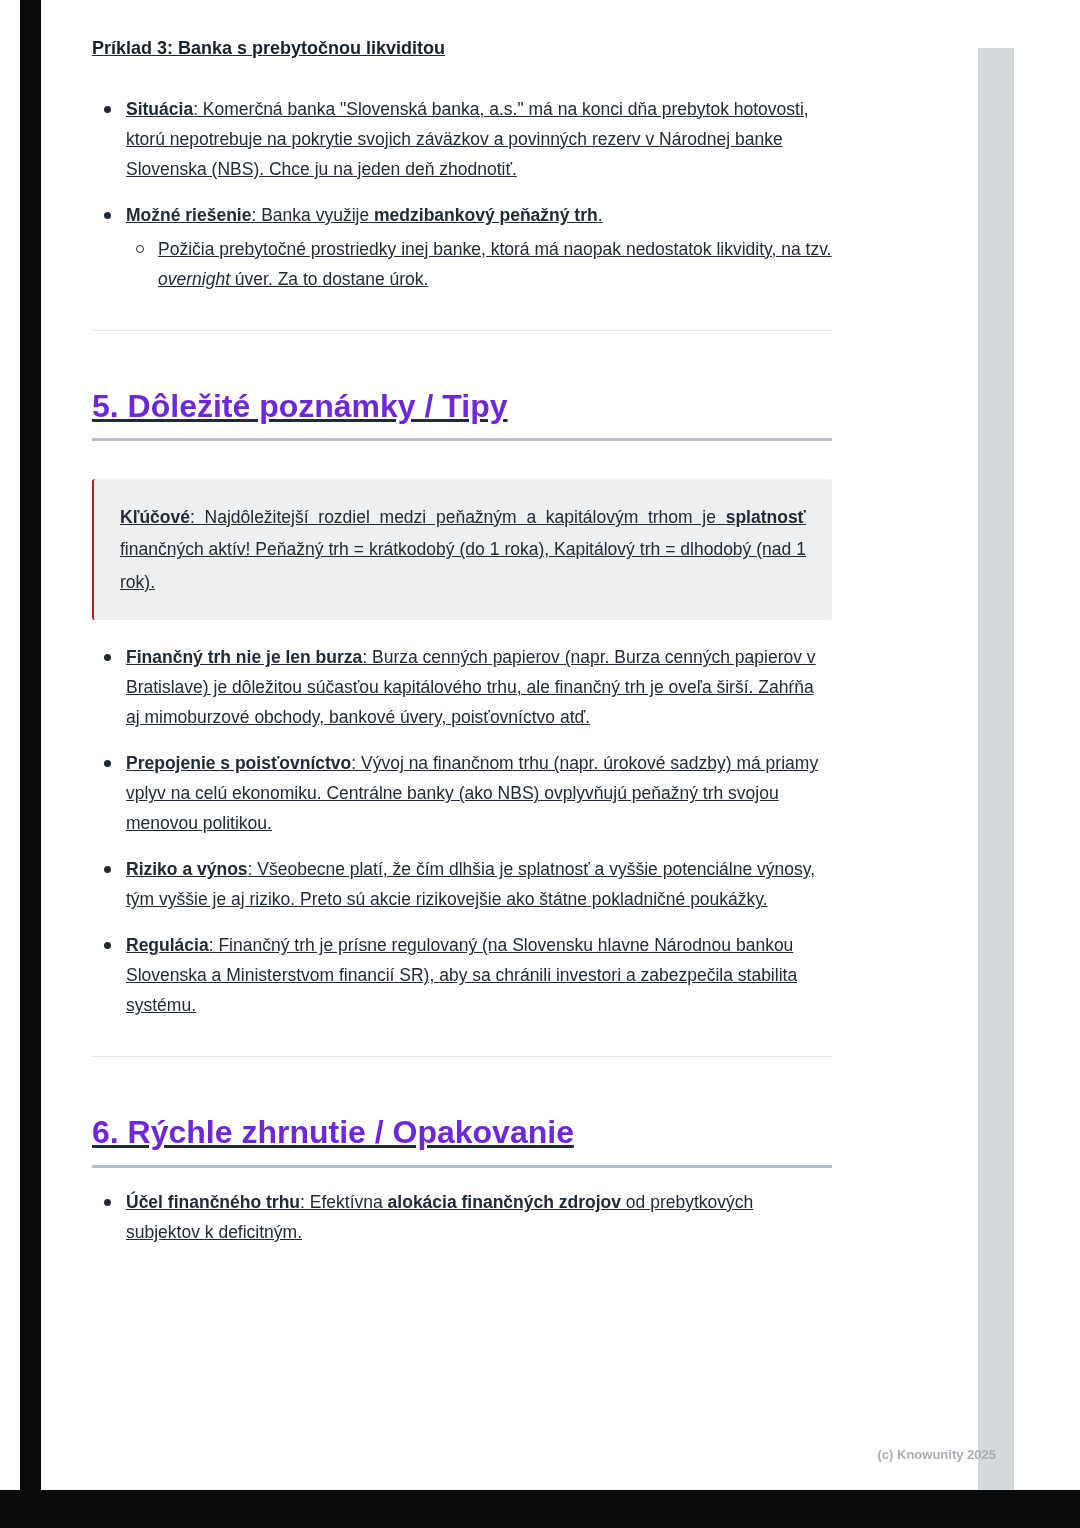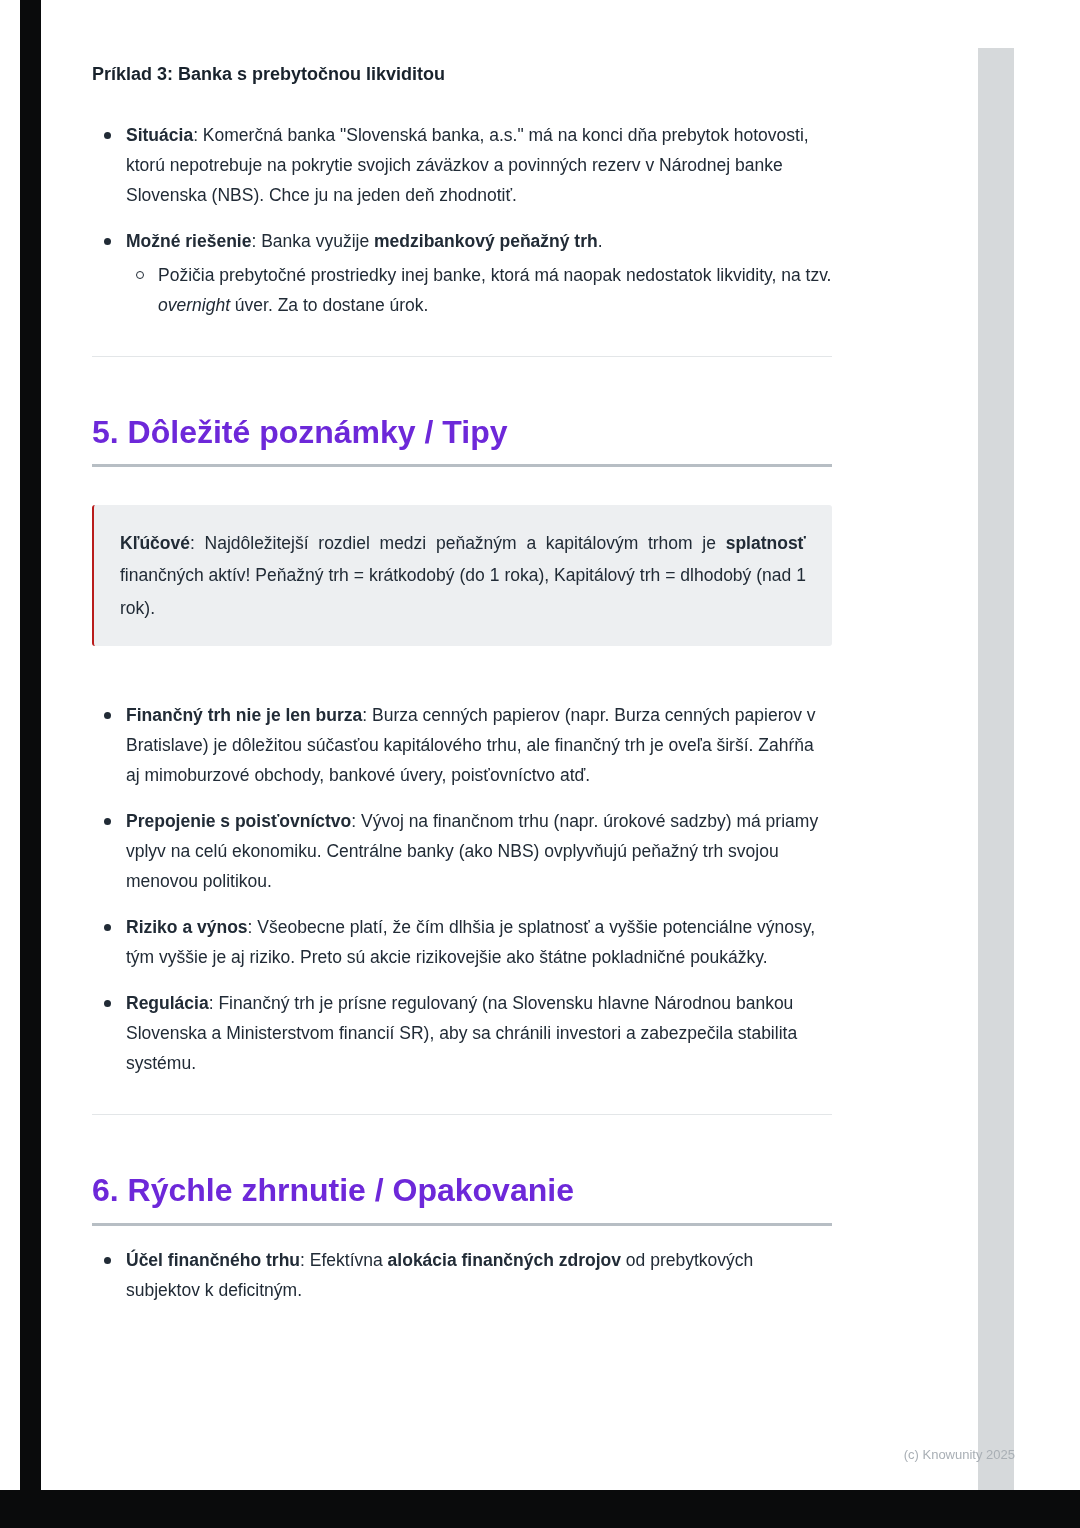--- a/index.html
+++ b/index.html
@@ -26,23 +26,24 @@
     width:100%; height:38px;
     background:#0a0b0c;
     z-index:3;
   }
   .scroll-strip {
     position:absolute; left:978px; top:48px;
     width:36px; height:1442px;
     background:#d6d9db;
   }
   .content {
-    position:absolute; left:92px; top:64px;
+    position:absolute; left:92px; top:38px;
     width:740px;
     z-index:2;
+    text-decoration:underline;
   }
   h3.example {
     font-size:18px; font-weight:700; line-height:1.2;
     color:#18222c;
     margin-bottom:34px;
   }
   ul.bullets { list-style:none; }
   ul.bullets > li {
     position:relative;
     padding-left:34px;
@@ -92,28 +93,29 @@
     border-left:2px solid #b91c1c;
     border-radius:3px;
     padding:22px 26px;
   }
   .callout-text {
     font-size:17.5px;
     line-height:32.5px;
     text-align:justify;
     color:#212b36;
   }
-  ul.tips { margin-top:54px; }
+  ul.tips { margin-top:22px; }
   ul.summary { margin-top:19px; }
   .watermark {
     position:absolute;
-    right:65px; bottom:66px;
+    right:84px; bottom:66px;
     font-size:13px;
     color:#a9afb5;
     z-index:4;
+    font-weight:bold;
   }
 </style>
 </head>
 <body>
 
 <div class="stage">
 
   <div class="left-bar"></div>
   <div class="scroll-strip"></div>
 

